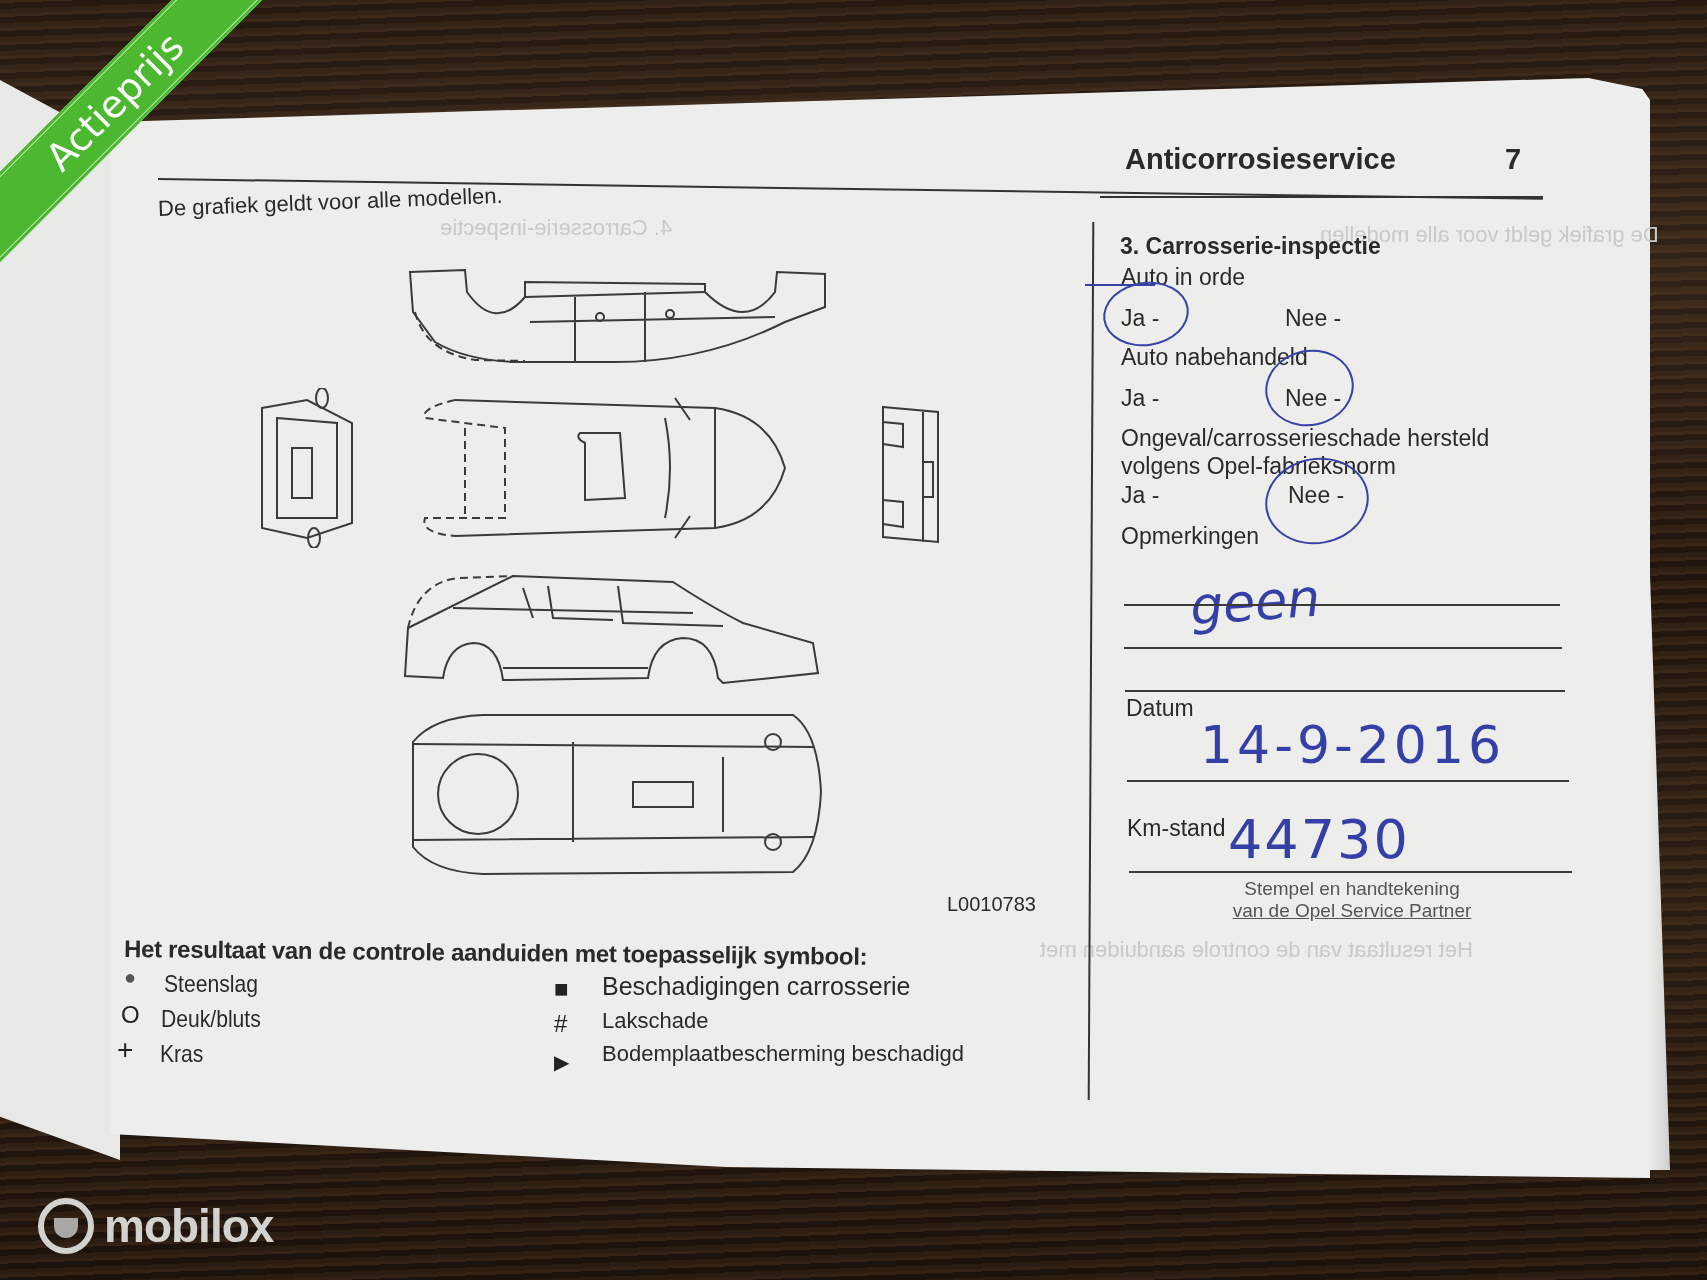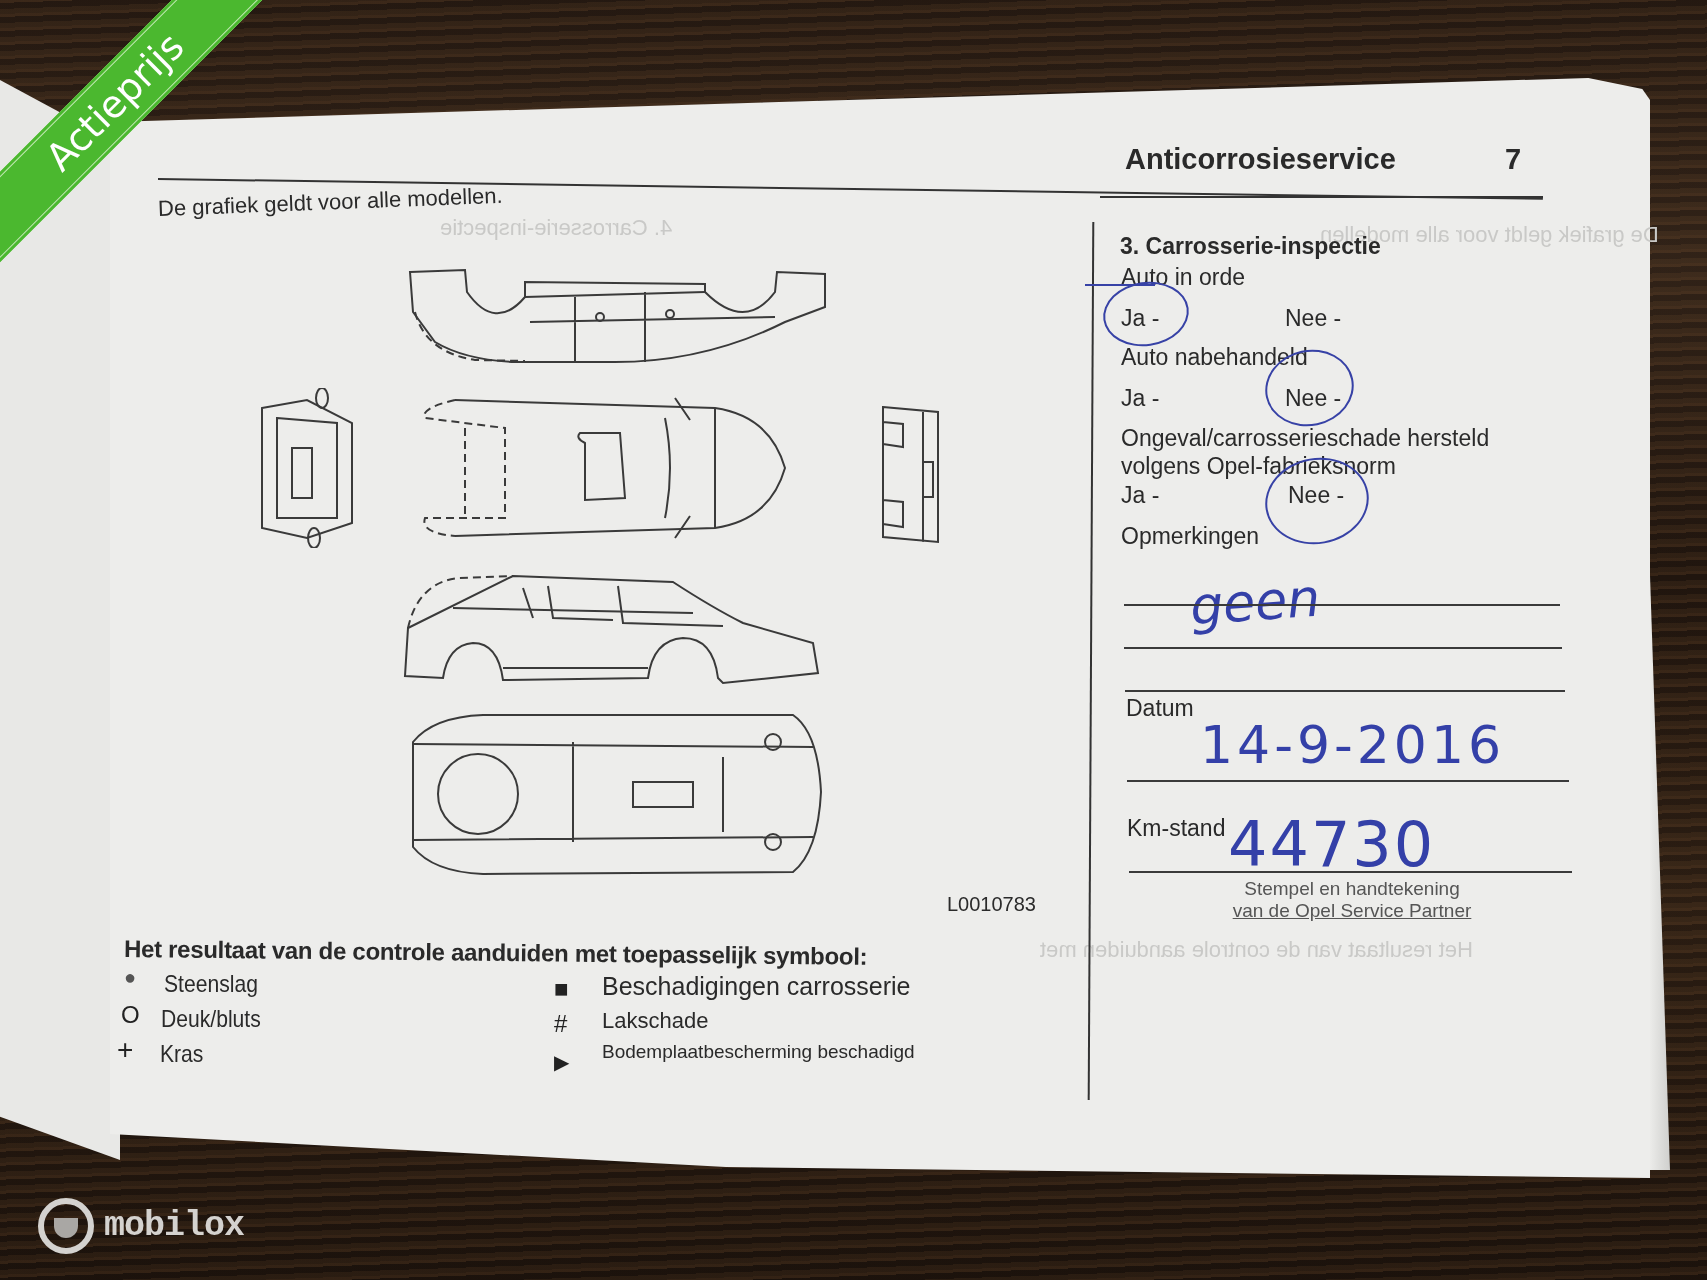--- a/index.html
+++ b/index.html
@@ -34,21 +34,21 @@
   .lg{font-size:24px;transform:scaleX(0.88);transform-origin:left;}
   .sym{position:absolute;font-size:24px;color:#222;}
   .ghost{position:absolute;color:#c9c9c7;font-size:22px;}
   .ribbon{position:absolute;left:-95px;top:70px;width:420px;height:64px;background:#4bb82f;
     transform:rotate(-45deg);transform-origin:center;
     box-shadow:inset 0 0 0 3px #4bb82f,inset 0 0 0 4px #bfe8b0;}
   .ribbon span{display:block;text-align:center;line-height:64px;color:#fff;font-size:38px;font-family:"DejaVu Sans",sans-serif;}
   .logo{position:absolute;left:38px;top:1198px;display:flex;align-items:center;gap:10px;color:#d4d2cf;}
   .logo-ring{width:56px;height:56px;border-radius:50%;border:6px solid #d4d2cf;box-sizing:border-box;position:relative;}
   .logo-ring:after{content:"";position:absolute;left:10px;top:14px;width:24px;height:20px;border-radius:0 0 14px 14px;background:#a9a7a4;}
-  .logo-text{font-size:35px;font-weight:bold;font-family:Liberation Mono, monospace;letter-spacing:-1px;}
+  .logo-text{font-size:46px;font-weight:bold;font-family:Liberation Sans, sans-serif;letter-spacing:-1px;}
   svg.car{position:absolute;}
   svg.car *{fill:none;stroke:#3a3a3a;stroke-width:2;}
   svg.car .d{stroke-dasharray:8 5;}
 </style>
 </head>
 <body>
 
 <div class="wood"></div>
 <div class="leftpage"></div>
 <div class="pageedge"></div>
@@ -127,41 +127,41 @@
 <div class="ink" style="left:1190px;top:572px;font-size:52px;font-style:italic;transform:rotate(-4deg);">geen</div>
 <div class="uline" style="left:1124px;top:604px;width:436px;"></div>
 <div class="uline" style="left:1124px;top:647px;width:438px;"></div>
 <div class="uline" style="left:1125px;top:690px;width:440px;"></div>
 
 <div class="txt f lab" style="left:1126px;top:695px;">Datum</div>
 <div class="ink" style="left:1200px;top:715px;font-size:52px;letter-spacing:4px;">14-9-2016</div>
 <div class="uline" style="left:1127px;top:780px;width:442px;"></div>
 
 <div class="txt f lab" style="left:1127px;top:785px;margin-top:30px;">Km-stand</div>
-<div class="ink" style="left:1228px;top:808px;font-size:62px;letter-spacing:2px;">44730</div>
+<div class="ink" style="left:1228px;top:808px;font-size:54px;letter-spacing:2px;">44730</div>
 <div class="uline" style="left:1129px;top:871px;width:443px;"></div>
 
 <div class="txt small" style="left:1222px;top:878px;width:260px;">Stempel en handtekening</div>
 <div class="txt small" style="left:1212px;top:900px;width:280px;text-decoration:underline;">van de Opel Service Partner</div>
 
 <div class="txt legend-hdr">Het resultaat van de controle aanduiden met toepasselijk symbool:</div>
 
 <div class="sym" style="left:124px;top:966px;color:#555;font-size:20px;">●</div>
 <div class="txt lg" style="left:164px;top:970px;">Steenslag</div>
 <div class="sym" style="left:121px;top:1001px;">O</div>
 <div class="txt lg" style="left:161px;top:1005px;">Deuk/bluts</div>
 <div class="sym" style="left:117px;top:1034px;font-size:28px;">+</div>
 <div class="txt lg" style="left:160px;top:1040px;">Kras</div>
 
 <div class="sym" style="left:554px;top:975px;">■</div>
 <div class="txt f" style="left:602px;top:972px;font-size:25px;">Beschadigingen carrosserie</div>
 <div class="sym" style="left:554px;top:1010px;">#</div>
 <div class="txt f" style="left:602px;top:1008px;font-size:22px;">Lakschade</div>
 <div class="sym" style="left:554px;top:1050px;font-size:20px;">▶</div>
-<div class="txt f" style="left:602px;top:1041px;font-size:19px;">Bodemplaatbescherming beschadigd</div>
+<div class="txt f" style="left:602px;top:1041px;font-size:22px;">Bodemplaatbescherming beschadigd</div>
 
 <div class="ribbon">
   <span>Actieprijs</span>
 </div>
 
 <div class="logo">
   <div class="logo-ring"></div>
   <span class="logo-text">mobilox</span>
 </div>
 

